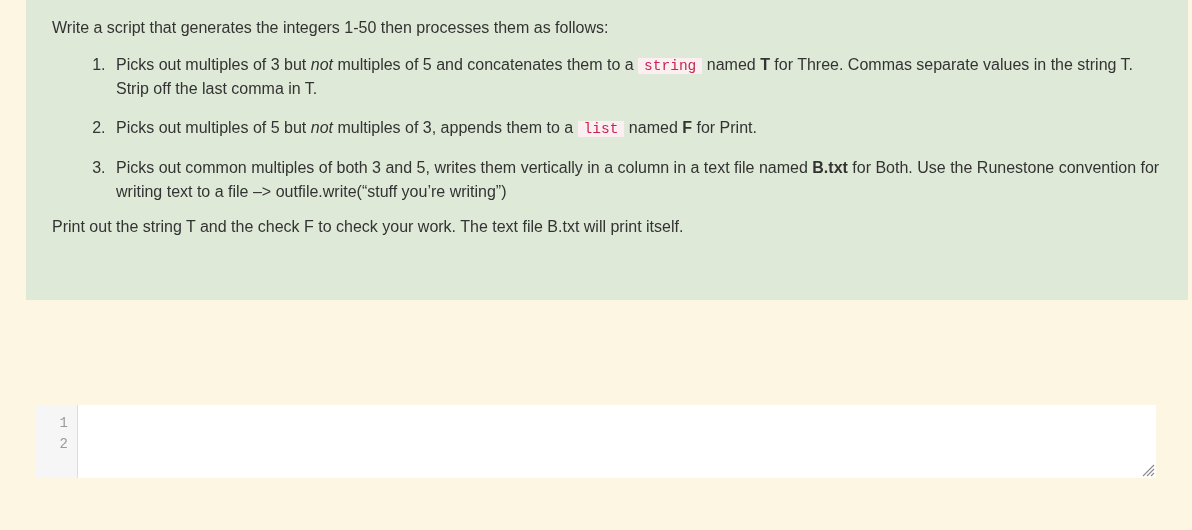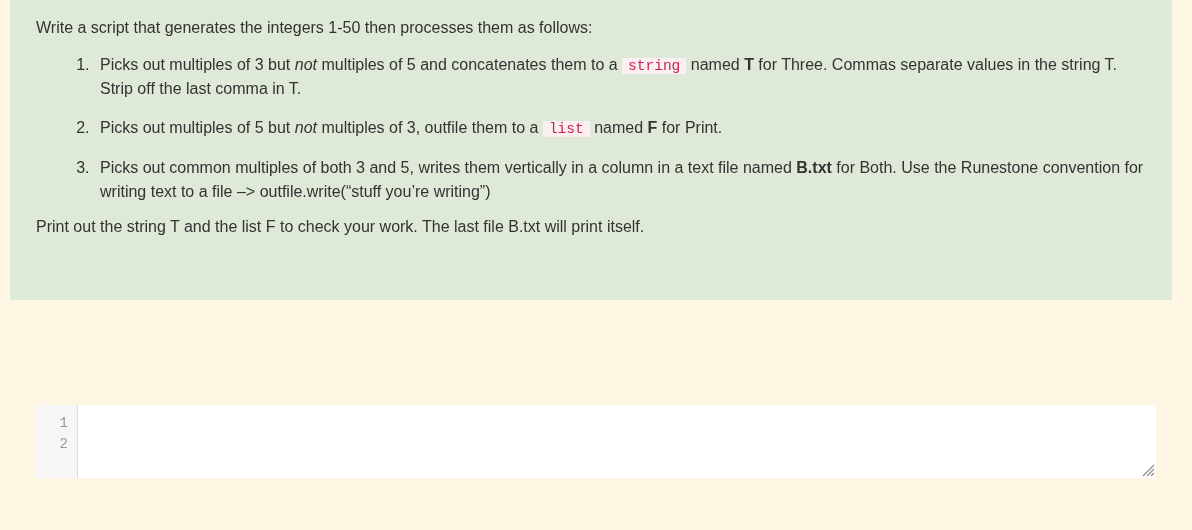--- a/index.html
+++ b/index.html
@@ -11,21 +11,21 @@
     height: 530px;
     background: #fdf6e3;
     font-family: "Liberation Sans", sans-serif;
     color: #333333;
     overflow: hidden;
   }
 
   
   #question-panel {
     position: absolute;
-    left: 10px;
+    left: 26px;
     top: 0;
     width: 1162px;
     height: 300px;
     background: #dfe9d8;
     box-sizing: border-box;
     padding: 16px 24px 10px 26px;
   }
 
   .para {
     font-size: 16px;
@@ -133,30 +133,30 @@
 
   <p class="para">Write a script that generates the integers 1-50 then processes them as follows:</p>
 
   <ol id="task-list">
 
     <li>
       <span>Picks out multiples of 3 but </span><em>not</em><span> multiples of 5 and concatenates them to a </span><code class="code-inline">string</code><span> named </span><b>T</b><span> for Three. Commas separate values in the string T. Strip off the last comma in T.</span>
     </li>
 
     <li>
-      <span>Picks out multiples of 5 but </span><em>not</em><span> multiples of 3, outfile them to a </span><code class="code-inline">list</code><span> named </span><b>F</b><span> for Print.</span>
+      <span>Picks out multiples of 5 but </span><em>not</em><span> multiples of 3, appends them to a </span><code class="code-inline">list</code><span> named </span><b>F</b><span> for Print.</span>
     </li>
 
     <li>
       <span>Picks out common multiples of both 3 and 5, writes them vertically in a column in a text file named </span><b>B.txt</b><span> for Both. Use the Runestone convention for writing text to a file –&gt; outfile.write(“stuff you’re writing”)</span>
     </li>
 
   </ol>
 
-  <p class="para">Print out the string T and the list F to check your work. The last file B.txt will print itself.</p>
+  <p class="para">Print out the string T and the check F to check your work. The text file B.txt will print itself.</p>
 </div>
 
 <div id="controls">
 
   
 
   
 
   
 

